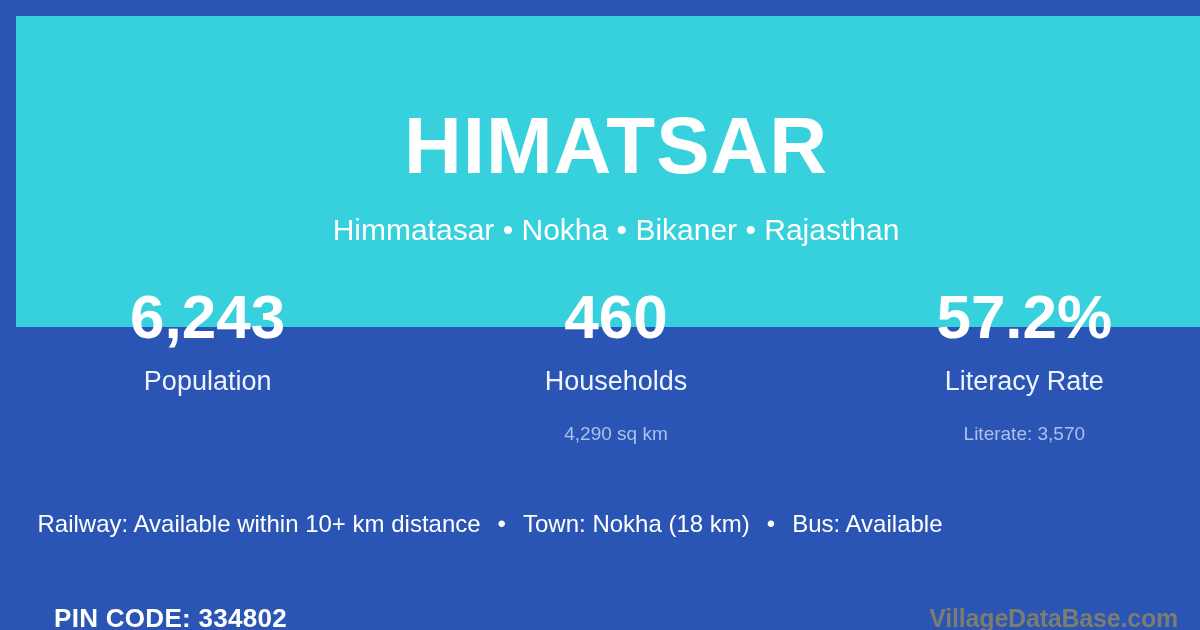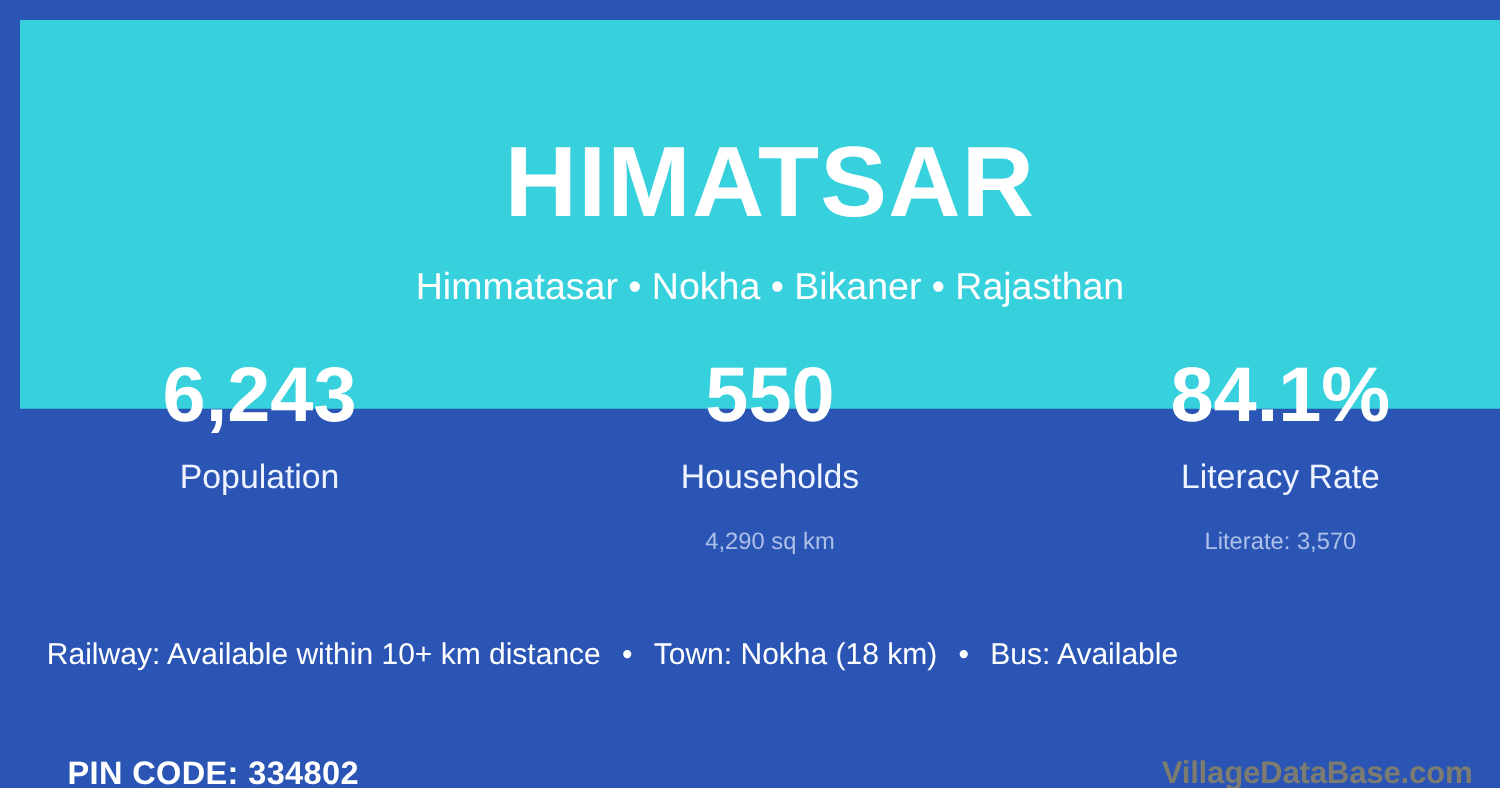--- a/index.html
+++ b/index.html
@@ -164,27 +164,27 @@
   </div>
 
   <div class="stats">
 
     <div class="stat">
       <div class="stat-value">6,243</div>
       <div class="stat-label">Population</div>
     </div>
 
     <div class="stat">
-      <div class="stat-value">550</div>
+      <div class="stat-value">460</div>
       <div class="stat-label">Households</div>
       <div class="stat-sub">4,290  sq km</div>
     </div>
 
     <div class="stat">
-      <div class="stat-value">84.1%</div>
+      <div class="stat-value">57.2%</div>
       <div class="stat-label">Literacy Rate</div>
       <div class="stat-sub">Literate: 3,570</div>
     </div>
 
   </div>
 
   <div class="info-line"><span>Railway: Available within 10+ km distance</span><span class="sep">•</span><span>Town: Nokha (18 km)</span><span class="sep">•</span><span>Bus: Available</span></div>
 
   <div class="footer">
     <div class="pin-code">PIN CODE: 334802</div>

